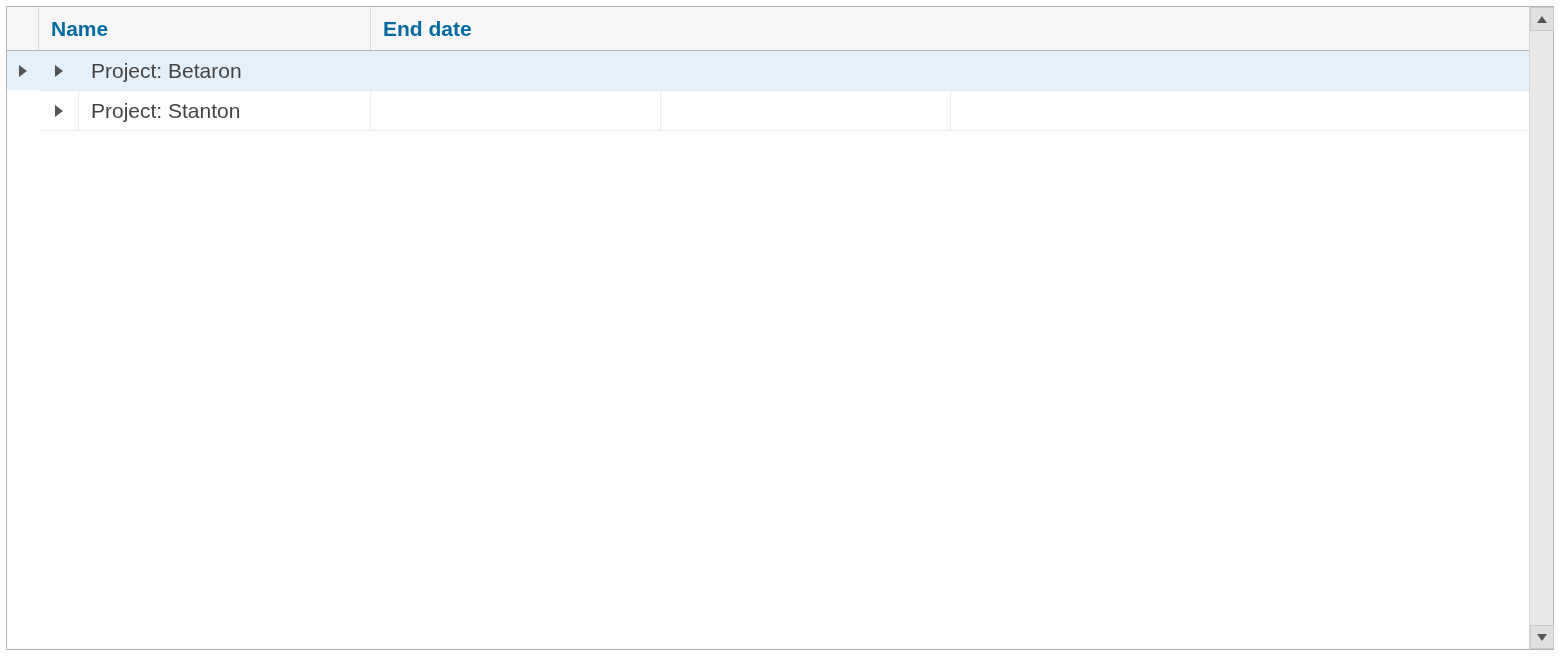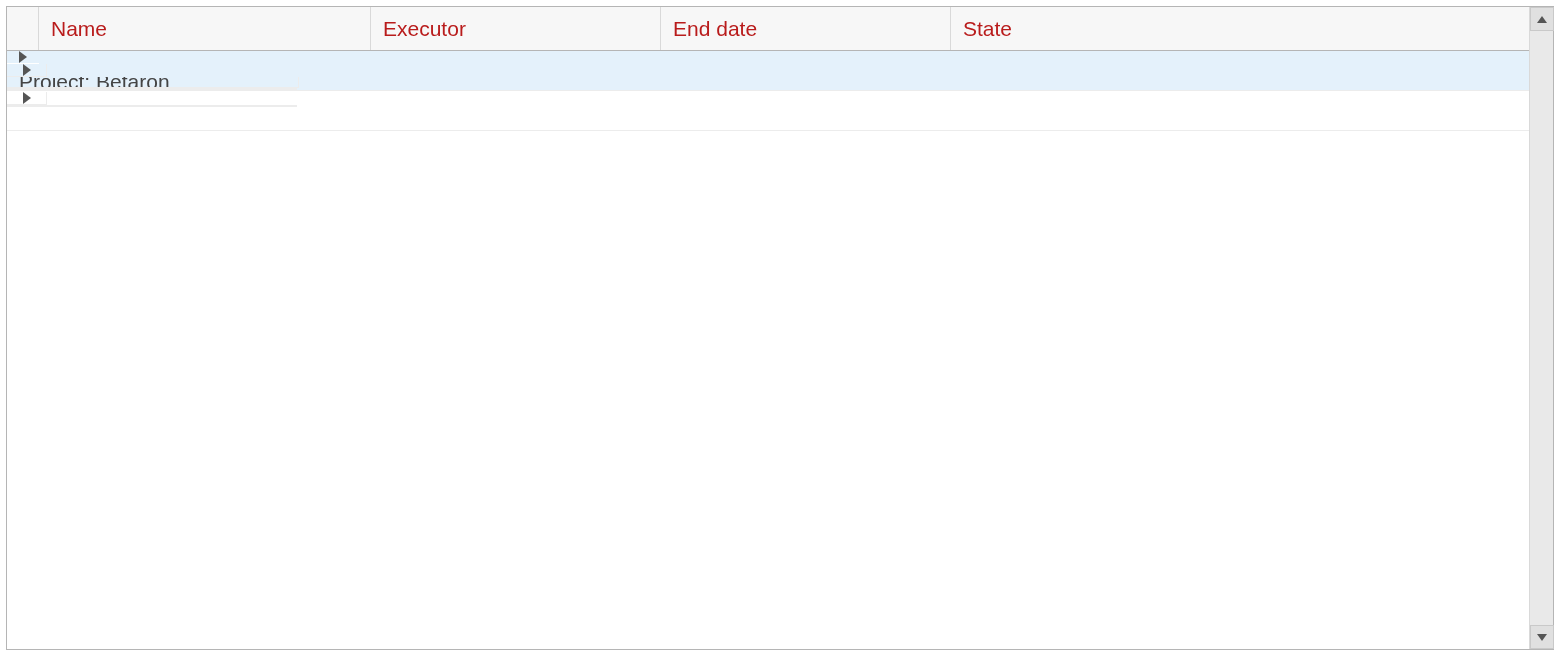--- a/index.html
+++ b/index.html
@@ -36,39 +36,40 @@
     flex-direction: row;
     height: 44px;
     background: #f7f7f7;
     border-bottom: 1px solid #b5b5b5;
   }
   .hdr-cell {
     border-right: 1px solid #d9d9d9;
     display: flex;
     align-items: center;
     padding: 0 12px;
-    color: #b91c1c;
+    color: #0369a1;
     white-space: nowrap;
     overflow: hidden;
+    font-weight: bold;
   }
   .hdr-cell:last-child { border-right: none; }
   .col-indicator { width: 32px; padding: 0; border-right: 1px solid #d9d9d9; }
   .col-name      { width: 332px; }
   .col-executor  { width: 290px; }
   .col-start     { width: 290px; }
   .col-end       { width: 290px; }
   .col-state     { flex: 1 1 auto; }
   
   .body {
     flex: 1 1 auto;
     overflow: hidden;
   }
   .row {
     display: flex;
-    flex-direction: column;
+    flex-direction: row;
     height: 40px;
     align-items: stretch;
   }
   .row.selected { background: #e4f1fb; }
   .cell {
     display: flex;
     align-items: center;
     padding: 0 12px;
     border-bottom: 1px solid #ececec;
     border-right: 1px solid #ececec;
@@ -131,23 +132,21 @@
 </style>
 </head>
 <body>
 
 <div class="grid-wrap">
   <div class="grid-main">
 
     <div class="hdr">
       <div class="hdr-cell col-indicator"></div>
       <div class="hdr-cell col-name">Name</div>
-      <div class="hdr-cell col-executor">Executor</div>
       <div class="hdr-cell col-end">End date</div>
-      <div class="hdr-cell col-state">State</div>
     </div>
 
     <div class="body">
 
       <div class="row selected">
         <div class="indicator-cell">
           <span class="tri"></span>
         </div>
         <div class="expand-cell">
           <span class="tri"></span>
@@ -156,20 +155,21 @@
         <div class="cell col-start"></div>
         <div class="cell col-end"></div>
         <div class="cell col-state"></div>
       </div>
 
       <div class="row">
         <div class="indicator-cell"></div>
         <div class="expand-cell">
           <span class="tri"></span>
         </div>
+        <div class="cell col-name">Project: Stanton</div>
         <div class="cell col-start"></div>
         <div class="cell col-end"></div>
         <div class="cell col-state"></div>
       </div>
 
     </div>
   </div>
 
   <div class="vscroll">
     <div class="vscroll-btn">

